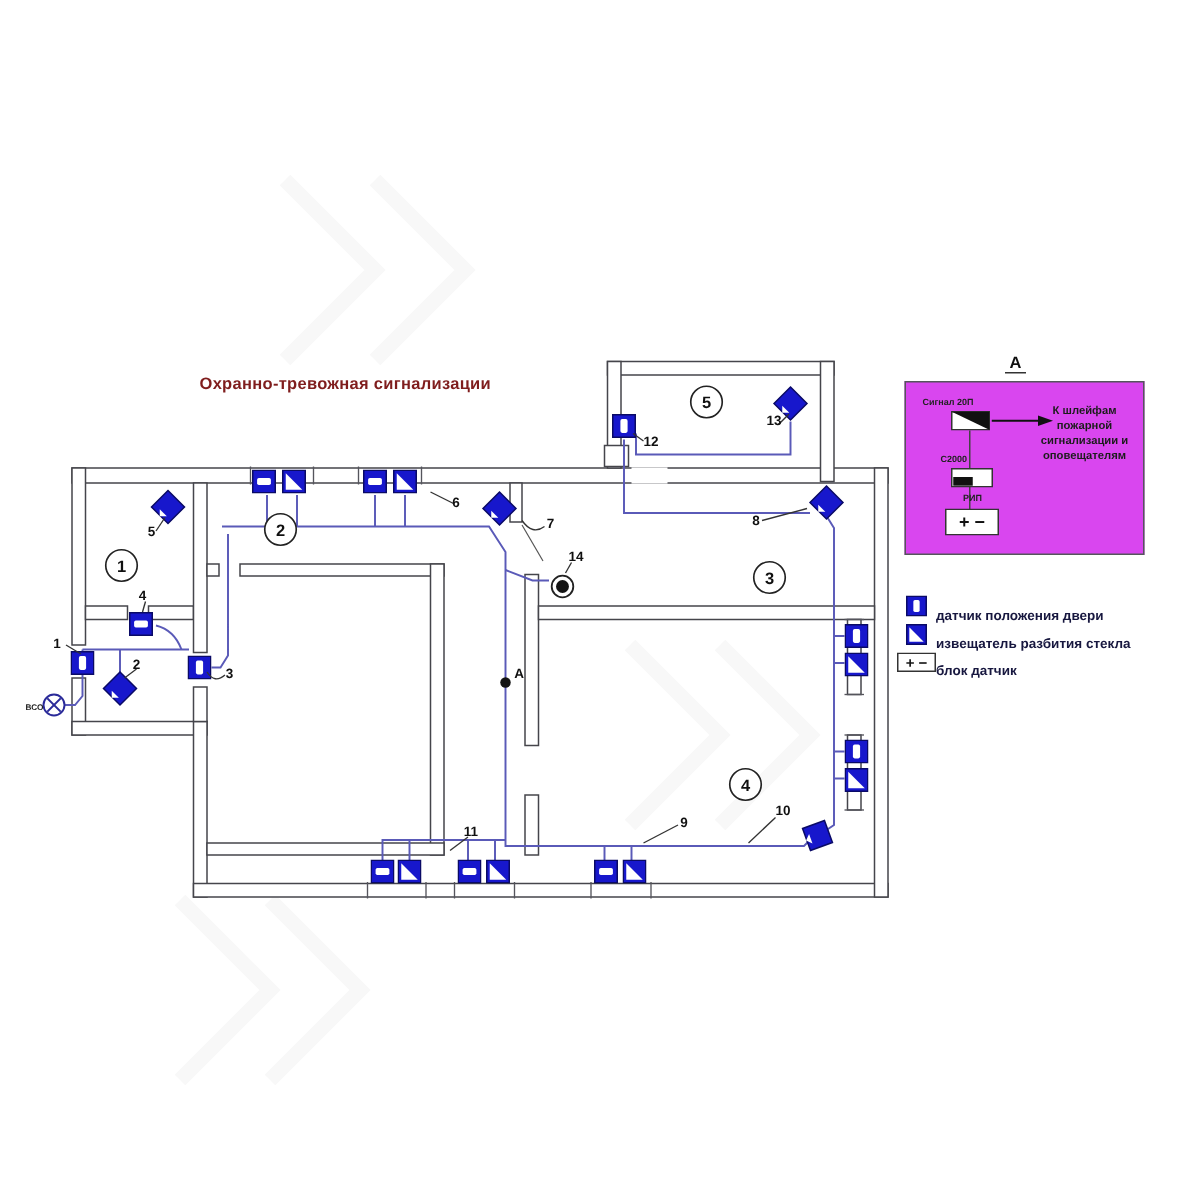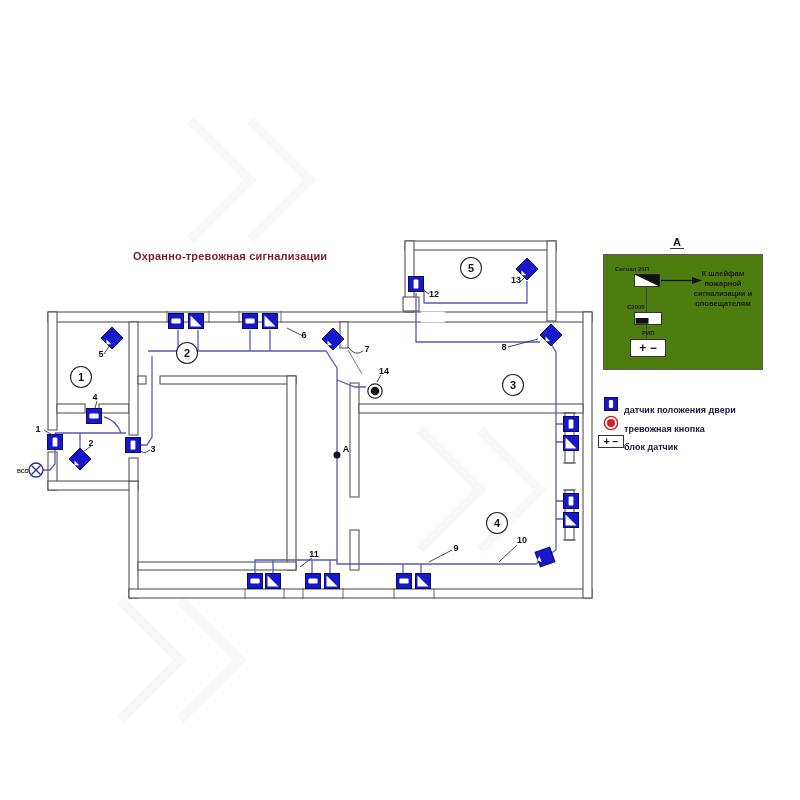--- a/index.html
+++ b/index.html
@@ -22,21 +22,21 @@
   .leader{stroke:#333;stroke-width:0.9;fill:none;}
   .tick{stroke:#55555c;stroke-width:0.9;}
   .num{font-size:9px;font-weight:bold;fill:#101010;text-anchor:middle;}
   .roomnum{font-size:11px;font-weight:bold;fill:#101010;text-anchor:middle;}
   .tiny{font-size:5.5px;font-weight:bold;fill:#222;}
   .swing{stroke:#555;stroke-width:0.8;fill:none;}
 
   
   .detailA{
     position:absolute;left:603px;top:254px;width:158px;height:114px;
-    border:1px solid #55555c;background:#4d7c0f;
+    border:1px solid #55555c;background:#d946ef;
   }
   .detailA-header{
     position:absolute;left:670px;top:236px;
     font-size:11px;font-weight:bold;color:#111;
     border-bottom:1px solid #333;padding:0 3px 0 3px;
   }
   .da-label{position:absolute;font-size:6px;font-weight:bold;color:#222;white-space:nowrap;}
   .da-note{
     position:absolute;left:84px;top:14px;width:70px;
     font-size:7.5px;font-weight:bold;color:#1c1c1c;text-align:center;line-height:1.35;
@@ -286,26 +286,26 @@
       <span class="legend-icon">
         <svg width="14" height="14">
             <rect x="0.5" y="0.5" width="13" height="13" fill="#1717cc" stroke="#0a0a66"></rect>
             <rect x="4.9" y="3" width="4.2" height="8" rx="1.1" fill="#fff"></rect>
           </svg>
       </span>
       <span class="legend-label">датчик положения двери</span>
     </div>
     <div class="legend-row">
       <span class="legend-icon">
-        <svg width="16" height="16">
-            <circle cx="8" cy="8" r="6.6" fill="none" stroke="#cc2222" stroke-width="1.4"></circle>
-            <circle cx="8" cy="8" r="4" fill="#cc2222"></circle>
+        <svg width="14" height="14">
+            <rect x="0.5" y="0.5" width="13" height="13" fill="#1717cc" stroke="#0a0a66"></rect>
+            <polygon points="2.2,11.8 11.8,11.8 2.2,2.2" fill="#fff"></polygon>
           </svg>
       </span>
-      <span class="legend-label">тревожная кнопка</span>
+      <span class="legend-label">извещатель разбития стекла</span>
     </div>
     <div class="legend-row">
       <span class="legend-icon">
         <svg width="26" height="13">
             <rect x="0.5" y="0.5" width="25" height="12" fill="#fff" stroke="#333"></rect>
             <text x="13" y="10" text-anchor="middle" font-size="10" font-weight="bold" fill="#111">+ −</text>
           </svg>
       </span>
       <span class="legend-label">блок датчик</span>
     </div>

